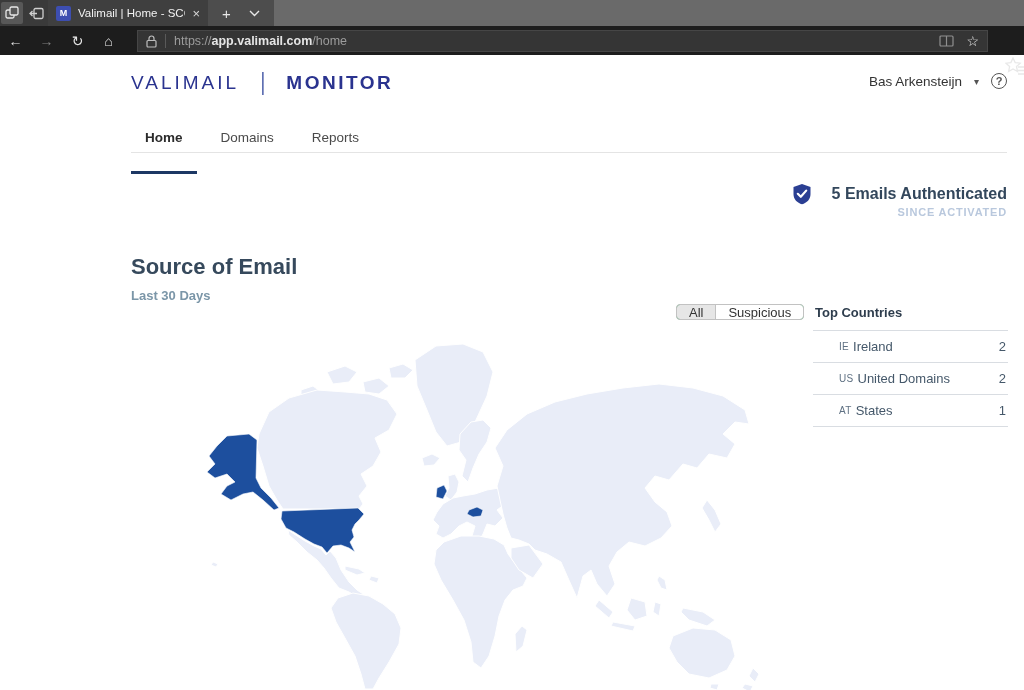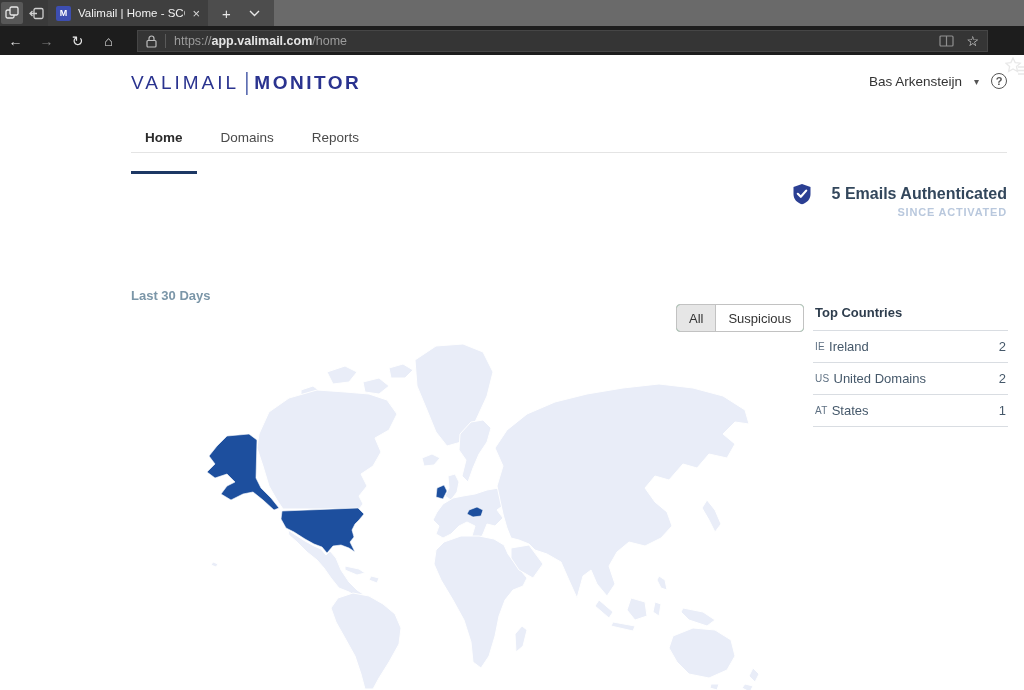--- a/index.html
+++ b/index.html
@@ -30,21 +30,21 @@
   .nav-ico.dim{color:#828282;}
   .addr{position:absolute;left:137px;top:4px;width:851px;height:22px;background:#353535;border:1px solid #464646;
     display:flex;align-items:center;padding:0 8px;gap:8px;}
   .addr-sep{width:1px;height:14px;background:#5a5a5a;}
   .addr-url{font-size:12.5px;color:#9c9c9c;white-space:nowrap;flex:1;}
   .addr-url b{color:#e5e5e5;font-weight:bold;}
   .addr-right{display:flex;align-items:center;gap:12px;}
   .hub{position:absolute;right:-5px;top:31px;width:24px;height:20px;color:#e8e8e8;}
 
   
-  .logo{position:absolute;left:131px;top:71px;display:flex;align-items:center;gap:5px;color:var(--logo-navy);}
+  .logo{position:absolute;left:131px;top:71px;display:flex;align-items:center;gap:21px;color:var(--logo-navy);}
   .logo-primary{font-size:19px;letter-spacing:3px;font-weight:400;}
   .logo-div{font-size:20px;font-weight:300;color:#5a6bb0;transform:scaleY(1.15);}
   .logo-secondary{font-size:19px;letter-spacing:2.5px;font-weight:bold;}
   .userarea{position:absolute;right:17px;top:73px;display:flex;align-items:center;gap:12px;}
   .username{font-size:13.5px;color:#333;}
   .caret{font-size:10px;color:#555;}
   .help{width:16px;height:16px;border:1.4px solid #555;border-radius:50%;color:#555;
     font-size:11px;display:flex;align-items:center;justify-content:center;font-weight:bold;}
 
   .apptabs{position:absolute;left:131px;top:122px;display:flex;gap:10px;}
@@ -54,28 +54,28 @@
 
   .stat{position:absolute;right:17px;top:183px;display:flex;align-items:center;gap:20px;}
   .stat-text{font-size:16px;font-weight:bold;color:var(--stat-text);}
   .stat-sub{position:absolute;right:17px;top:206px;font-size:11px;font-weight:bold;
     letter-spacing:.8px;color:var(--since);margin-left:15px;}
 
   .sec-title{position:absolute;left:131px;top:254px;font-size:22px;font-weight:bold;color:var(--heading);}
   .sec-sub{position:absolute;left:131px;top:288px;font-size:13px;font-weight:bold;color:var(--subtitle-blue);}
 
   .toggle{position:absolute;left:676px;top:304px;display:flex;border:1px solid #c2c2c2;border-radius:4px;
-    overflow:hidden;background:#15803d;height:28px;}
+    overflow:hidden;background:#15803d;height:16px;}
   .toggle-btn{font-size:13px;color:#333;padding:0 12px;display:flex;align-items:center;background:#fff;}
   .toggle-btn.selected{background:#e6e6e6;border-right:1px solid #c2c2c2;}
 
   .panel{position:absolute;left:813px;top:299px;width:195px;}
   .panel-title{font-size:13px;font-weight:bold;color:#2e3d4d;padding:6px 2px 10px;border-bottom:1px solid #d9dde2;}
   .crow{display:flex;align-items:center;height:32px;border-bottom:1px solid #d9dde2;padding:0 2px;}
-  .ccode{font-size:10px;letter-spacing:.3px;color:#5f7183;margin-right:4px;}
+  .ccode{font-size:10px;letter-spacing:.3px;color:#5f7183;margin-right:4px;margin-left:24px;}
   .cname{font-size:13px;color:#45586a;flex:1;}
   .ccount{font-size:13px;color:#45586a;}
 
   .mapwrap{position:absolute;left:131px;top:338px;width:664px;height:352px;}
   .land{fill:var(--map-land);stroke:#ffffff;stroke-width:1;}
   .hl{fill:var(--map-highlight);stroke:#ffffff;stroke-width:.6;}
 </style>
 </head>
 <body>
 
@@ -155,20 +155,21 @@
 
   <div class="stat">
     <svg width="20" height="22" viewBox="0 0 20 22">
       <path d="M10 1 L18.5 4 V11 C18.5 16.5 14.8 19.8 10 21.3 C5.2 19.8 1.5 16.5 1.5 11 V4 Z" fill="#2b3f93"></path>
       <path d="M5.8 10.8 L8.8 13.8 L14.2 7.6" fill="none" stroke="#fff" stroke-width="2.2" stroke-linecap="round" stroke-linejoin="round"></path>
     </svg>
     <span class="stat-text">5 Emails Authenticated</span>
   </div>
   <div class="stat-sub">SINCE ACTIVATED</div>
 
+  <div class="sec-title">Source of Email</div>
   <div class="sec-sub">Last 30 Days</div>
 
   <div class="toggle">
     <div class="toggle-btn selected">All</div>
     <div class="toggle-btn">Suspicious</div>
   </div>
 
   <div class="panel">
     <div class="panel-title">Top Countries</div>
     <div class="crow">

